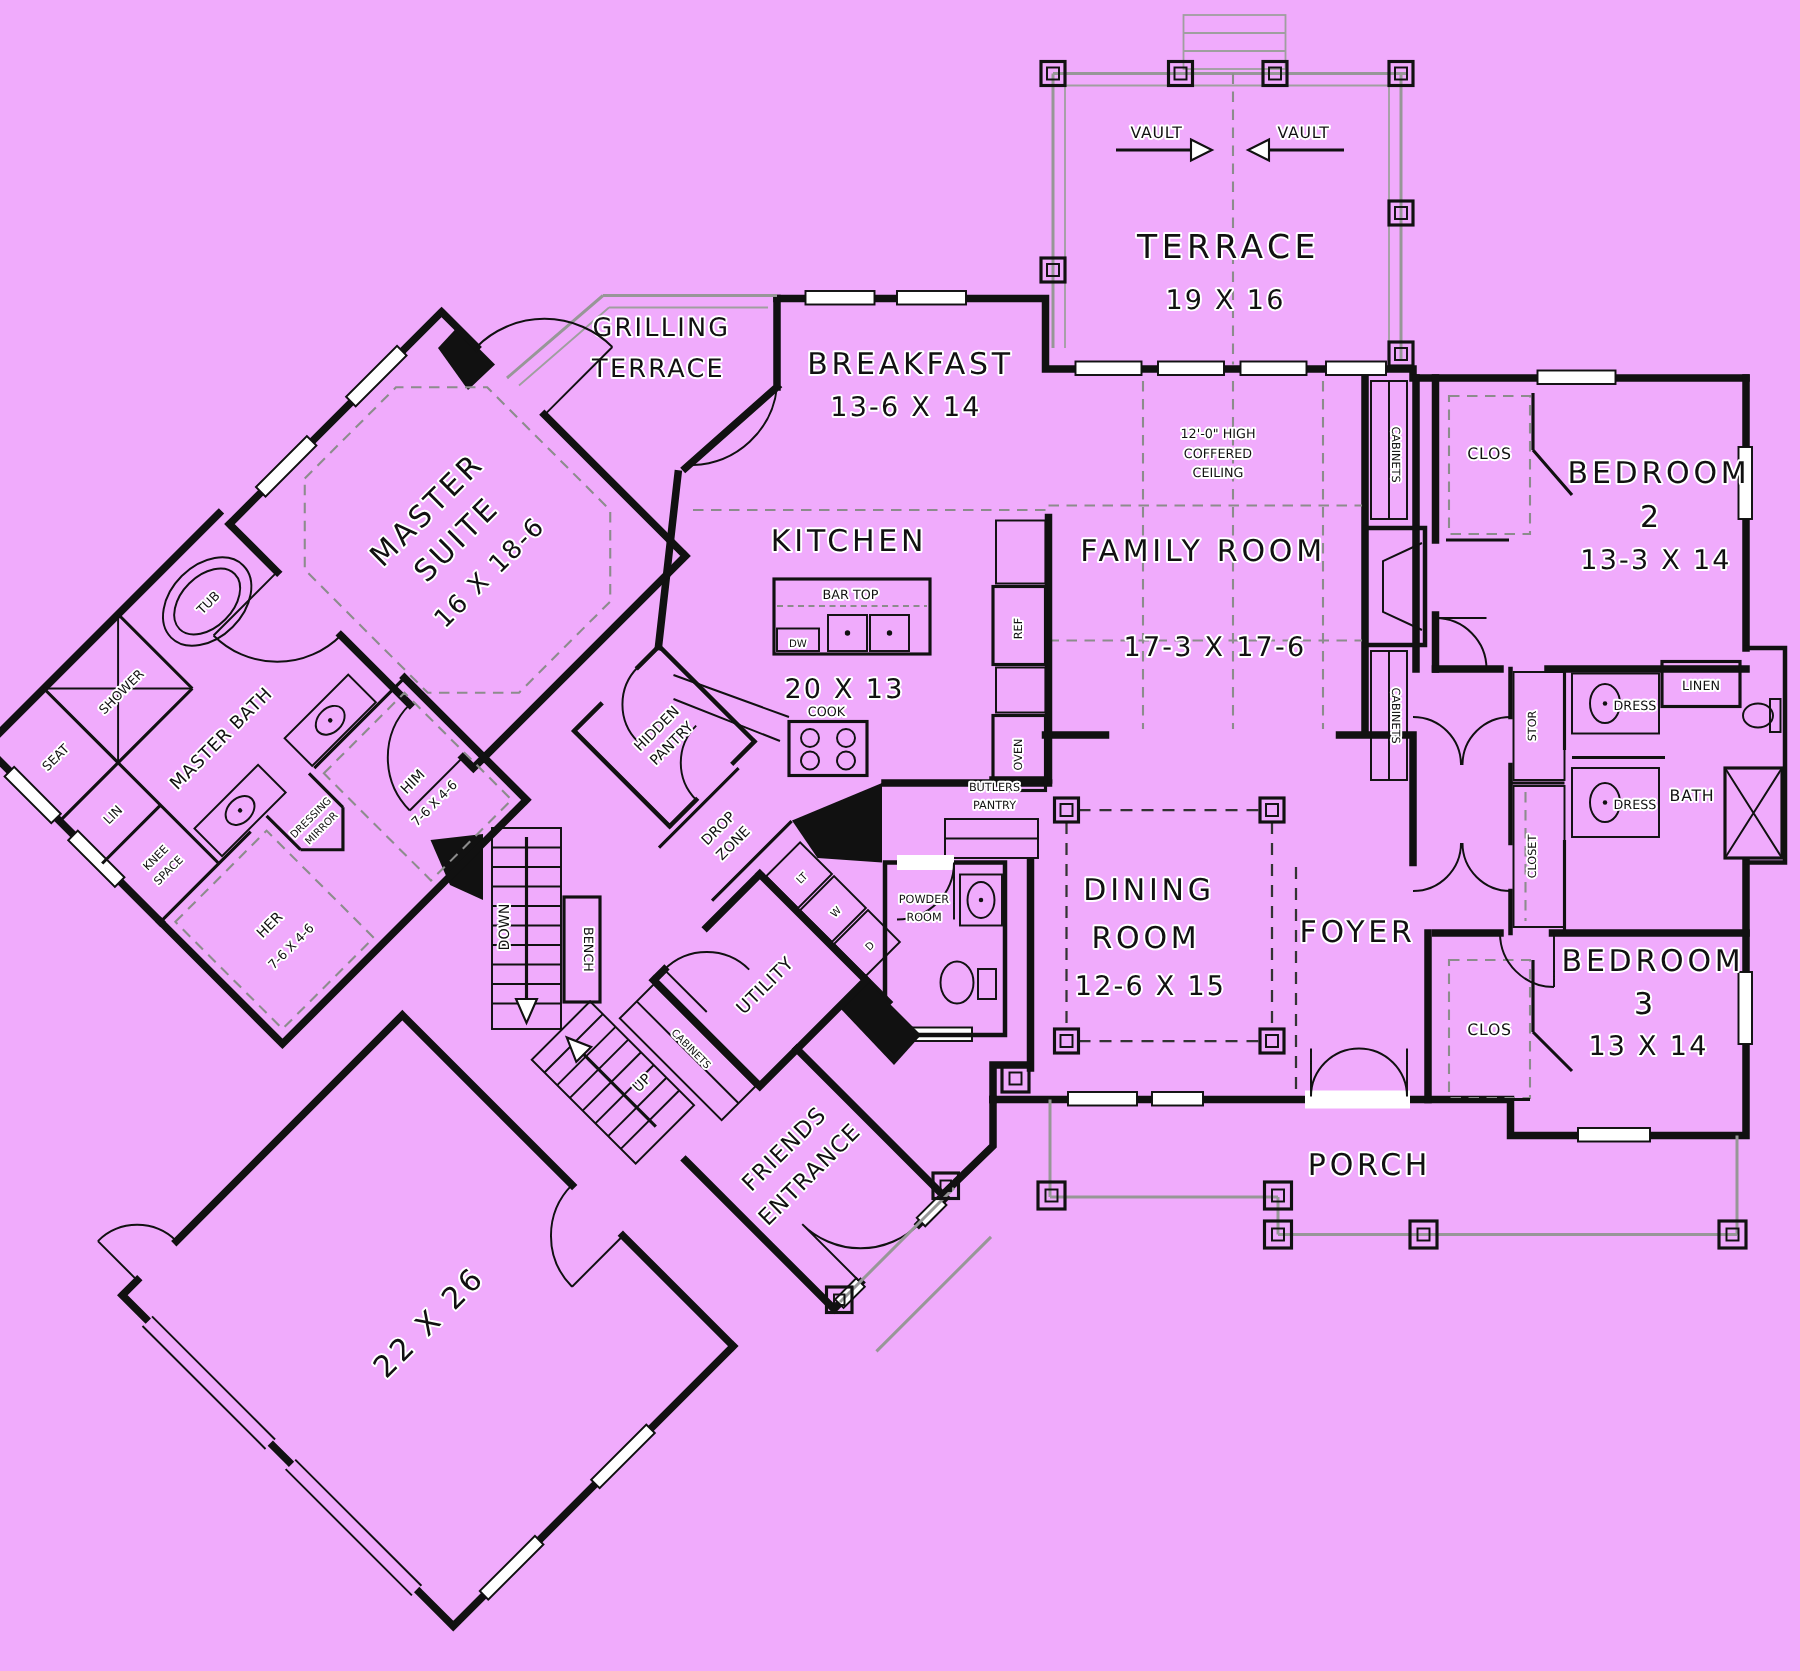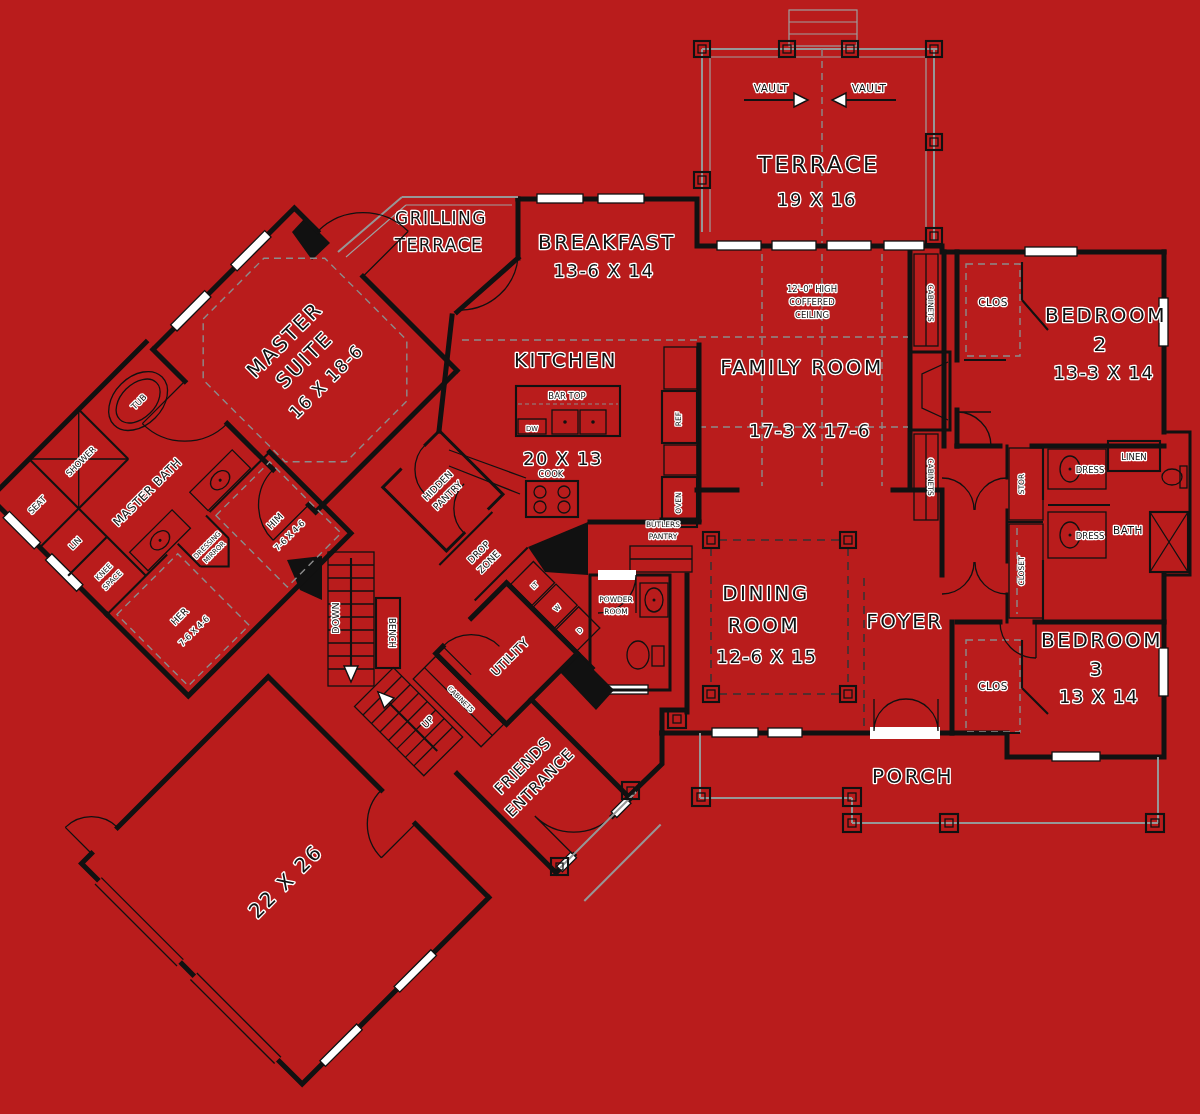--- a/index.html
+++ b/index.html
@@ -1,16 +1,16 @@
 <!DOCTYPE html>
 <html><head>
 <meta charset="utf-8">
 <style>
   html,body{margin:0;padding:0;background:#fff;}
-  .stage{width:1200px;height:1114px;position:relative;background:#b91c1c;overflow:hidden;}
+  .stage{width:1200px;height:1114px;position:relative;background:#f0abfc;overflow:hidden;}
   svg{display:block;}
   
   .wall{fill:none;stroke:#111;stroke-width:5;stroke-linecap:square;}
   .wall3{fill:none;stroke:#111;stroke-width:3;stroke-linecap:square;}
   .thin{fill:none;stroke:#111;stroke-width:1.3;}
   .thin2{fill:none;stroke:#111;stroke-width:2.1;}
   .gray{fill:none;stroke:#979797;stroke-width:2;}
   .gray1{fill:none;stroke:#9f9f9f;stroke-width:1.2;}
   .dash{fill:none;stroke:#8c8c8c;stroke-width:1.4;stroke-dasharray:7 5;}
   .dashk{fill:none;stroke:#333;stroke-width:1.5;stroke-dasharray:8 6;}

